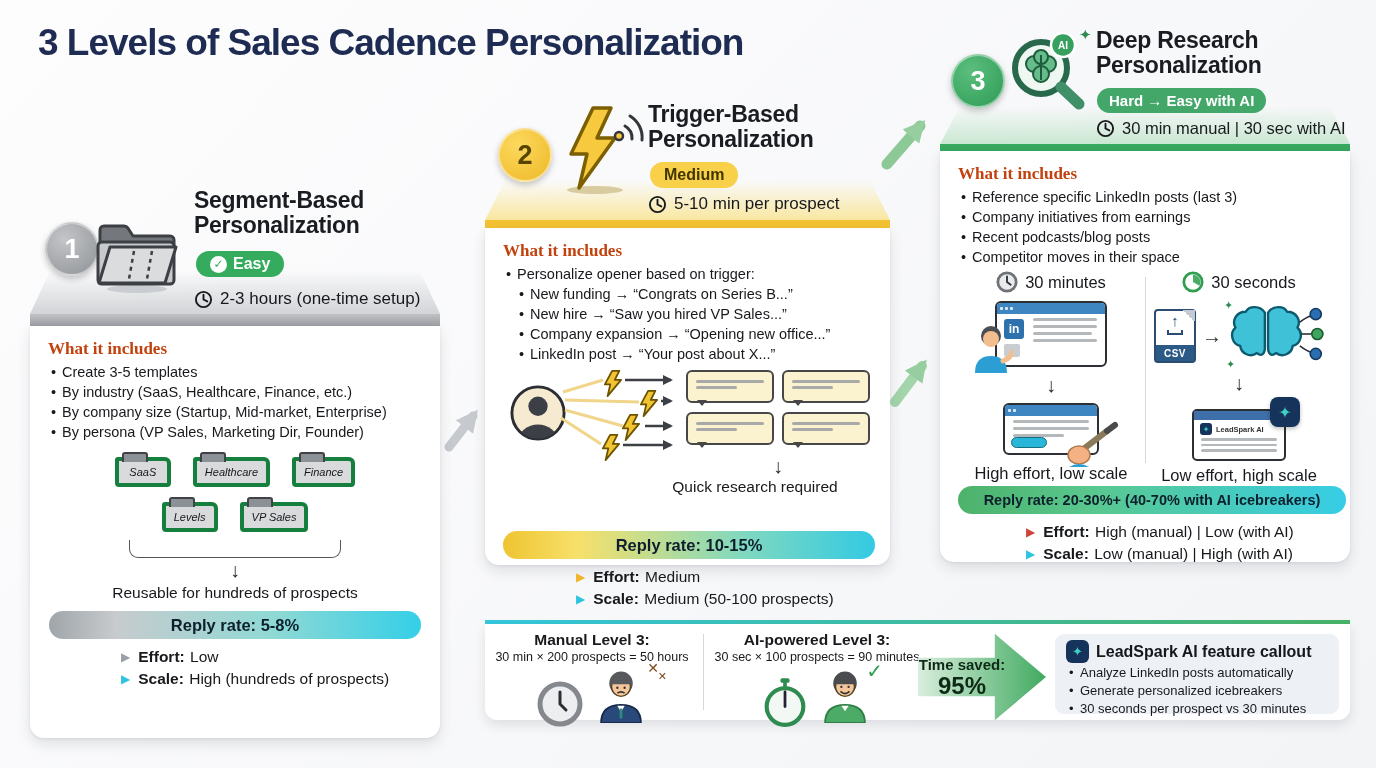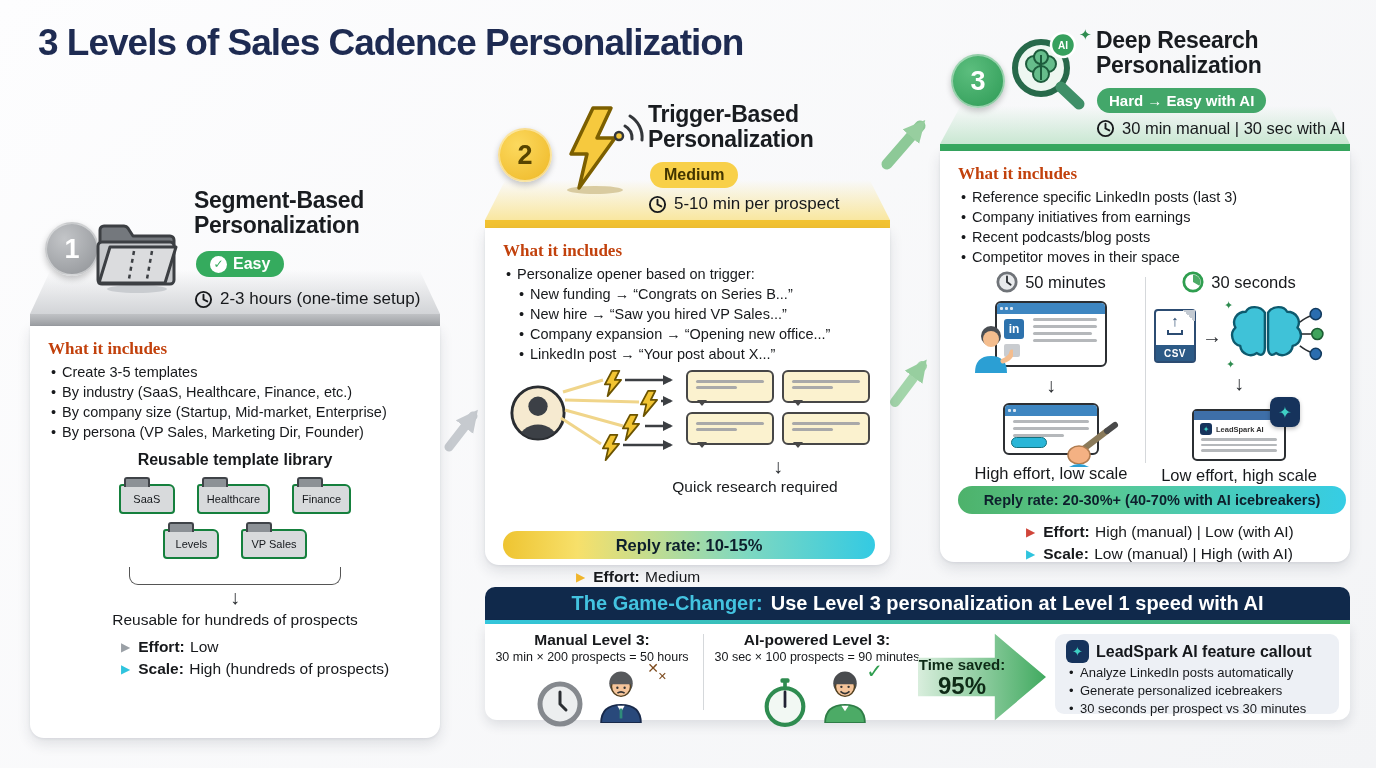--- a/index.html
+++ b/index.html
@@ -70,23 +70,23 @@
   
   .inner { padding:13px 18px 0 18px; }
   .inc-h { font-size:17px; font-weight:bold; color:#c2410c; margin-bottom:3px;font-family:Liberation Serif, serif; }
   .brow  { position:relative; padding-left:14px; font-size:14.5px; line-height:1.38; color:#17191c; }
   .brow::before { content:"•"; position:absolute; left:3px; }
   .brow.sub { margin-left:13px; }
 
   .lib-h { text-align:center; font-size:16px; font-weight:bold; margin-top:9px; }
   .frow  { display:flex; justify-content:center; gap:22px; margin-top:15px; }
   .folder { position:relative; min-width:56px; height:30px; padding:0 8px;
-            background:#d8dadc; border:2px solid #15803d; border-radius:3px 6px 4px 4px;
+            background:#d8dadc; border:4px solid #15803d; border-radius:3px 6px 4px 4px;
             display:flex; align-items:center; justify-content:center;
-            font-size:11px; color:#15181c; }
+            font-size:11px; color:#15181c;font-style:italic; }
   .folder::before { content:""; position:absolute; top:-9px; left:3px; width:22px; height:8px;
                     background:#8c9196; border:2px solid #3f4348; border-bottom:none;
                     border-radius:3px 3px 0 0; }
   .bracket { width:212px; height:18px; margin:8px auto 0 auto;
              border-left:1.5px solid #555; border-right:1.5px solid #555;
              border-bottom:1.5px solid #555; border-radius:0 0 9px 9px; }
   .darr { text-align:center; font-size:20px; line-height:1; color:#2b2e32; margin-top:2px; }
   .lib-cap { text-align:center; font-size:15.5px; margin-top:4px; }
 
   .pill { height:28px; border-radius:14px; display:flex; align-items:center; justify-content:center;
@@ -284,34 +284,34 @@
   </div>
 
   <div id="card1" class="card">
     <div class="inner">
       <div class="inc-h">What it includes</div>
       <div class="brow">Create 3-5 templates</div>
       <div class="brow">By industry (SaaS, Healthcare, Finance, etc.)</div>
       <div class="brow">By company size (Startup, Mid-market, Enterprise)</div>
       <div class="brow">By persona (VP Sales, Marketing Dir, Founder)</div>
 
-      <div class="lib-h">Reusable template library</div>
       <div class="frow">
         <div class="folder">SaaS</div>
         <div class="folder">Healthcare</div>
         <div class="folder">Finance</div>
       </div>
       <div class="frow">
         <div class="folder">Levels</div>
         <div class="folder">VP Sales</div>
       </div>
       <div class="bracket"></div>
       <div class="darr">↓</div>
       <div class="lib-cap">Reusable for hundreds of prospects</div>
 
+      <div id="pill1" class="pill">Reply rate: 5-8%</div>
 
       <div class="es-block">
         <div class="es-line">
           <span class="tri gray">▶</span>
           <span><b>Effort:</b> <span>Low</span></span>
         </div>
         <div class="es-line">
           <span class="tri cyan">▶</span>
           <span><b>Scale:</b> <span>High (hundreds of prospects)</span></span>
         </div>
@@ -481,21 +481,21 @@
 
       <div class="cols3">
         <div class="vdiv"></div>
 
         <div id="colA" class="col">
           <div class="col-head">
             <svg width="22" height="22" viewBox="0 0 24 24">
               <circle cx="12" cy="12" r="10" fill="#e8eaec" stroke="#6f7378" stroke-width="3"></circle>
               <path d="M12 6 v6 l4 3" stroke="#2b2f33" stroke-width="2" fill="none" stroke-linecap="round"></path>
             </svg>
-            <span>50 minutes</span>
+            <span>30 minutes</span>
           </div>
           <div class="illo">
             <div class="win" style="width:112px; height:66px;">
               <div class="tbar">
                   <div class="dot"></div>
                   <div class="dot"></div>
                   <div class="dot"></div>
                 </div>
               <div class="ln" style="margin-left:36px;"></div>
                 <div class="ln" style="margin-left:36px;"></div>
@@ -592,24 +592,20 @@
           <span><b>Effort:</b> <span>High (manual) | Low (with AI)</span></span>
         </div>
         <div class="es-line">
           <span class="tri cyan">▶</span>
           <span><b>Scale:</b> <span>Low (manual) | High (with AI)</span></span>
         </div>
       </div>
     </div>
   </div>
 
-  <div class="banner">
-    <span class="hl">The Game-Changer:</span>
-    <span>Use Level 3 personalization at Level 1 speed with AI</span>
-  </div>
   <div class="banner-line"></div>
 
   <div class="gc-panel">
     <div id="gc-manual" class="gc-col">
       <div class="gc-h">Manual Level 3:</div>
       <div class="gc-f">30 min × 200 prospects = 50 hours</div>
       <div class="gc-icons">
         <svg width="46" height="46" viewBox="0 0 46 46">
           <circle cx="23" cy="23" r="20" fill="#eceeef" stroke="#85898e" stroke-width="5"></circle>
           <path d="M23 23 V11 M23 23 l6 6" stroke="#2b2f33" stroke-width="3" stroke-linecap="round" fill="none"></path>

